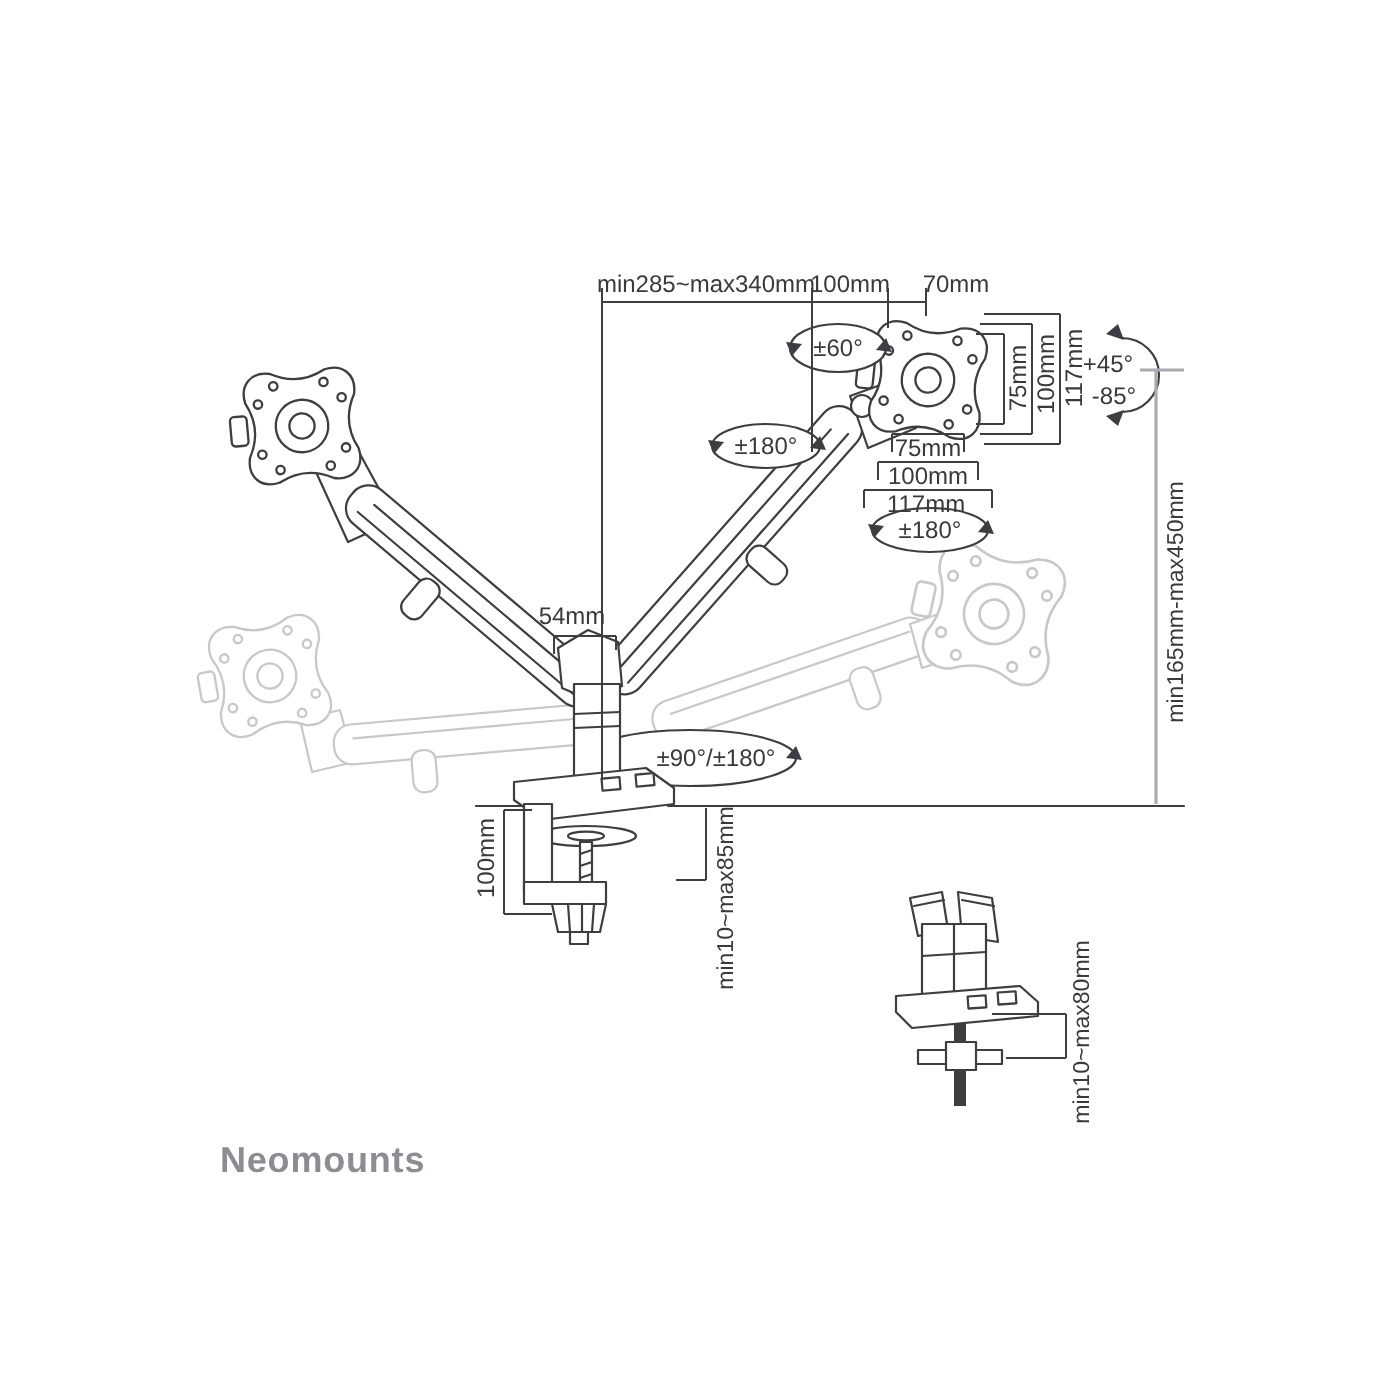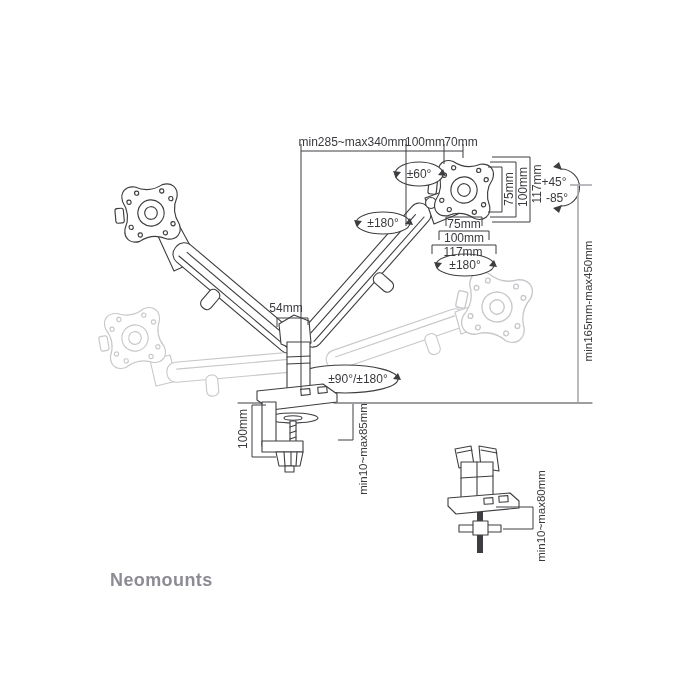--- a/index.html
+++ b/index.html
@@ -223,21 +223,21 @@
   </g>
   <g class="dim">
     <line x1="496" y1="507" x2="533" y2="507"></line>
     <line x1="503" y1="529" x2="533" y2="529"></line>
     <line x1="533" y1="507" x2="533" y2="529"></line>
   </g>
 </svg>
 
 <div class="lbl" style="left:353px;top:142px">min285~max340mm</div>
 <div class="lbl" style="left:425px;top:142px">100mm</div>
-<div class="lbl" style="left:461px;top:142px">70mm</div>
+<div class="lbl" style="left:478px;top:142px">70mm</div>
 
 <div class="lbl" style="left:419px;top:174px">±60°</div>
 <div class="lbl" style="left:383px;top:223px">±180°</div>
 <div class="lbl" style="left:465px;top:265px">±180°</div>
 
 <div class="lbl rot" style="left:509px;top:189px">75mm</div>
 <div class="lbl rot" style="left:523px;top:187px">100mm</div>
 <div class="lbl rot" style="left:537px;top:184px">117mm</div>
 
 <div class="lbl" style="left:554px;top:182px">+45°</div>

